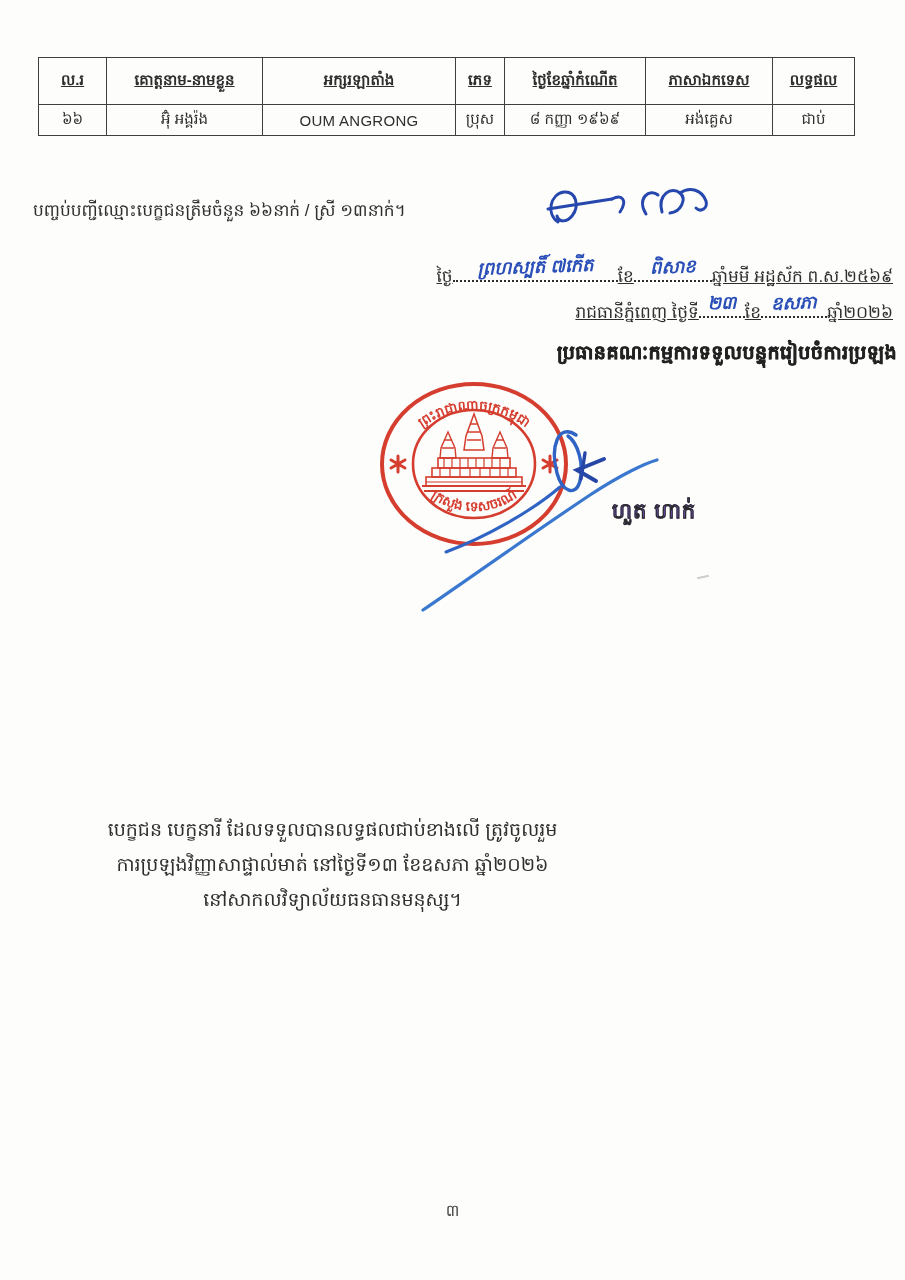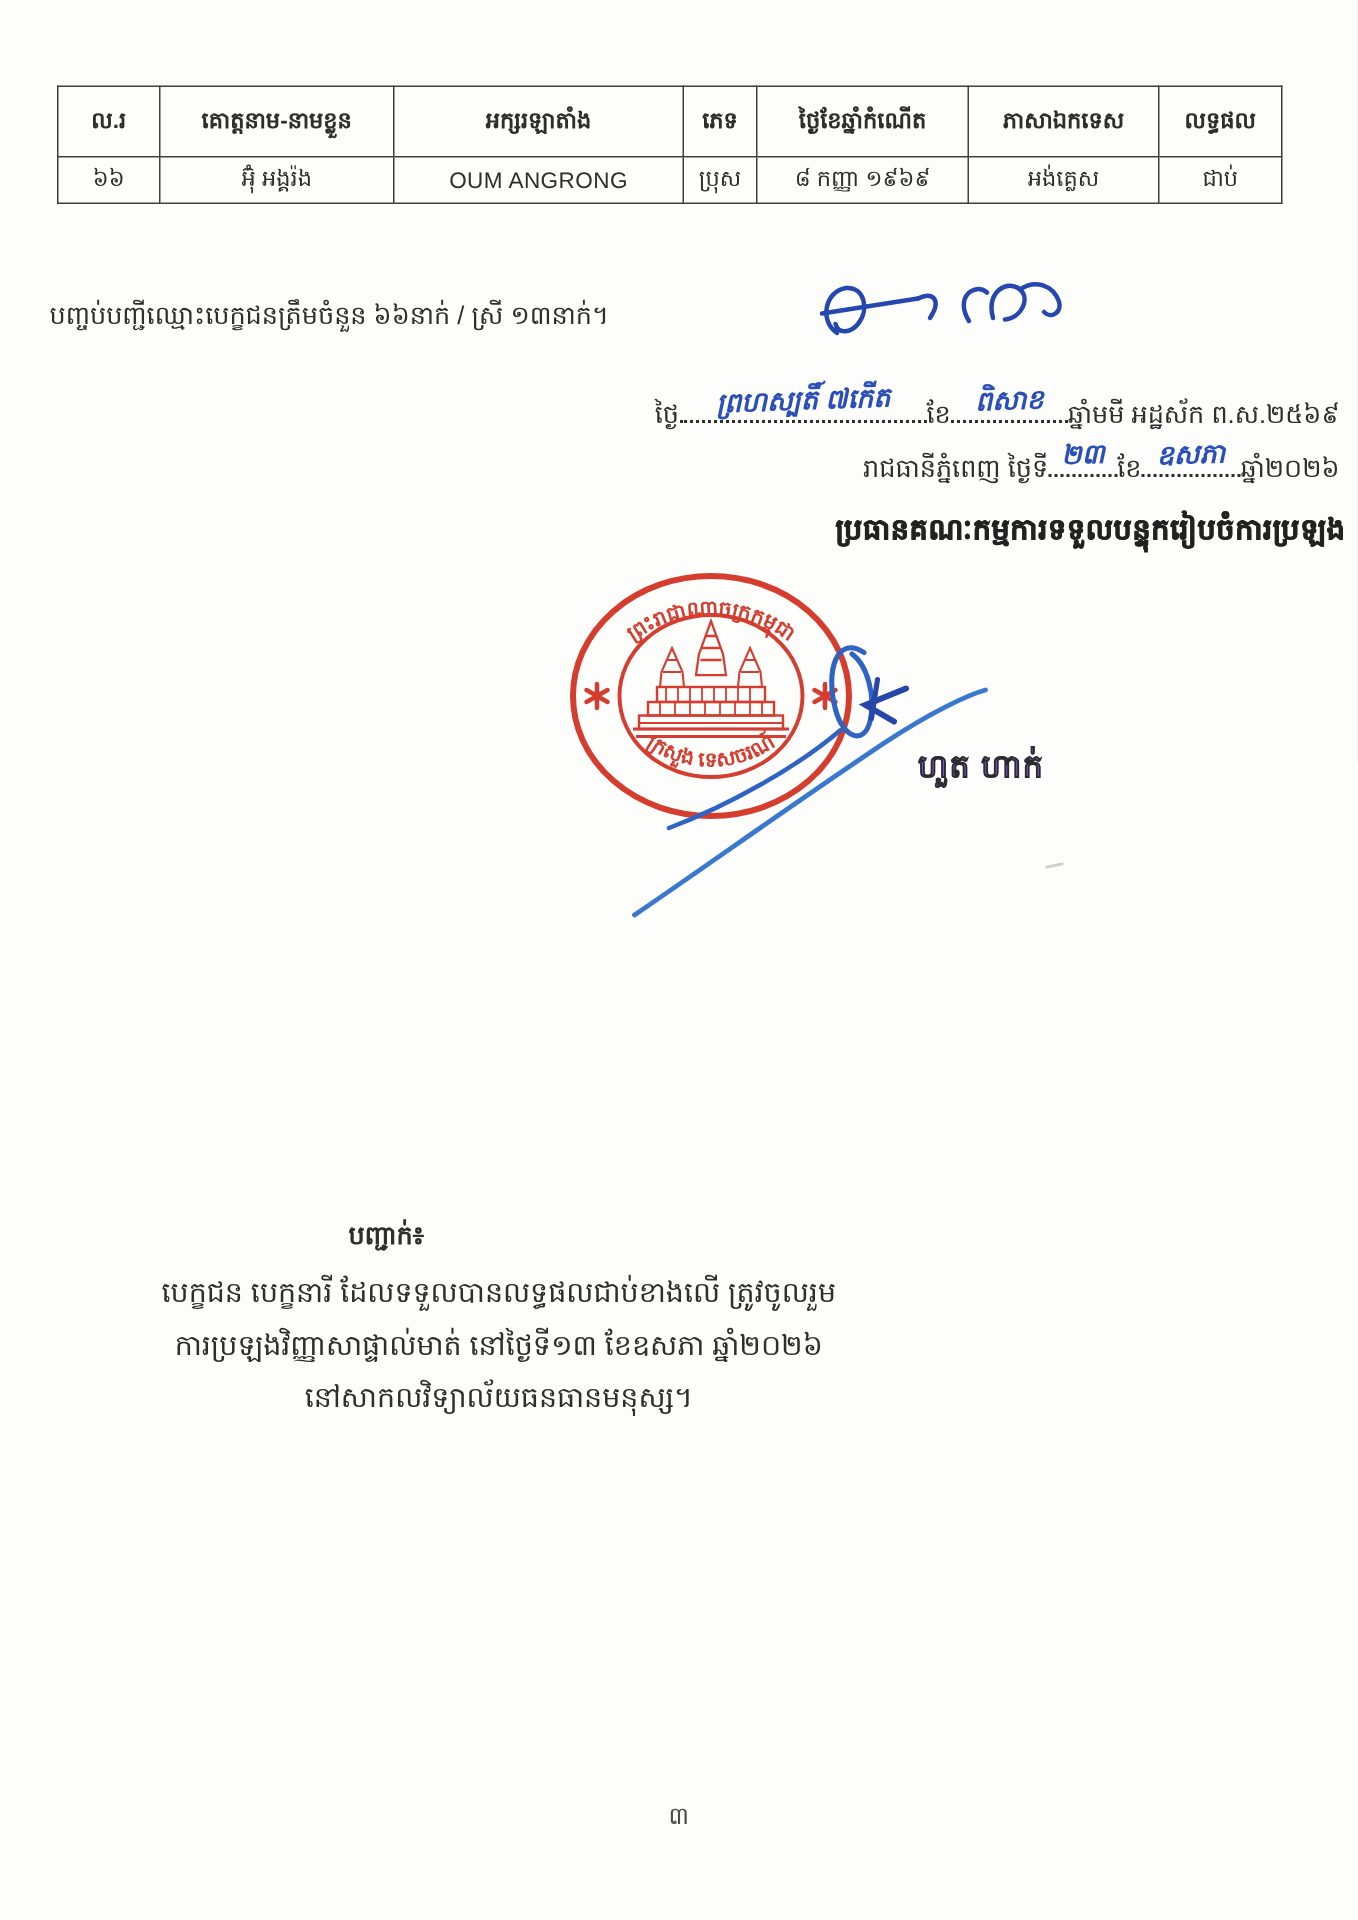--- a/index.html
+++ b/index.html
@@ -20,34 +20,34 @@
   }
   table.results th, table.results td{
     border:1.6px solid #3f3f3f;
     text-align:center;
     font-size:15px;
     color:#2e2e2e;
     padding:2px 4px;
     overflow:hidden;
     white-space:nowrap;
   }
-  table.results th{height:42px;font-weight:bold;font-size:15px;}
+  table.results th{height:42px;font-weight:bold;font-size:15px;text-decoration:underline;}
   table.results td{height:26px;font-weight:normal;}
   td.cell-name,td.cell-latin{text-align:left;padding-left:9px;}
   td.cell-latin{font-size:14px;letter-spacing:.3px;}
   
   .closing-line{
     position:absolute;left:33px;top:199px;
     font-size:17px;color:#2e2e2e;
   }
   .date-block{
     position:absolute;right:12px;top:262px;width:600px;
     text-align:right;font-size:17px;color:#2e2e2e;
   }
-  .date-line{margin-bottom:8px;white-space:nowrap;}
+  .date-line{margin-bottom:8px;white-space:nowrap;text-decoration:underline;}
   .blank{
     display:inline-block;position:relative;
     border-bottom:2px dotted #2e2e2e;
     height:18px;vertical-align:baseline;
     text-align:center;
   }
   .hw{
     position:absolute;left:0;right:0;bottom:-2px;
     color:#2b4fb8;
     font-style:italic;font-weight:bold;font-size:18px;
@@ -199,21 +199,20 @@
       <path d="M 224 64 L 197 75 L 216 86" stroke-width="4" stroke="#2646a8"></path>
       <path d="M 205 58 L 201 84" stroke-width="3.4" stroke="#2646a8"></path>
     </g>
   </svg>
 
   <div class="signatory-name">ហួត ហាក់</div>
 
   <div class="faint-mark"></div>
 
   <div class="note-block">
-    <div class="note-heading">បញ្ជាក់៖</div>
     <div class="note-line">បេក្ខជន បេក្ខនារី ដែលទទួលបានលទ្ធផលជាប់ខាងលើ ត្រូវចូលរួម</div>
     <div class="note-line">ការប្រឡងវិញ្ញាសាផ្ទាល់មាត់ នៅថ្ងៃទី១៣ ខែឧសភា ឆ្នាំ២០២៦</div>
     <div class="note-line">នៅសាកលវិទ្យាល័យធនធានមនុស្ស។</div>
   </div>
 
   <div class="page-number">៣</div>
 
 </div>
 
 </body></html>

